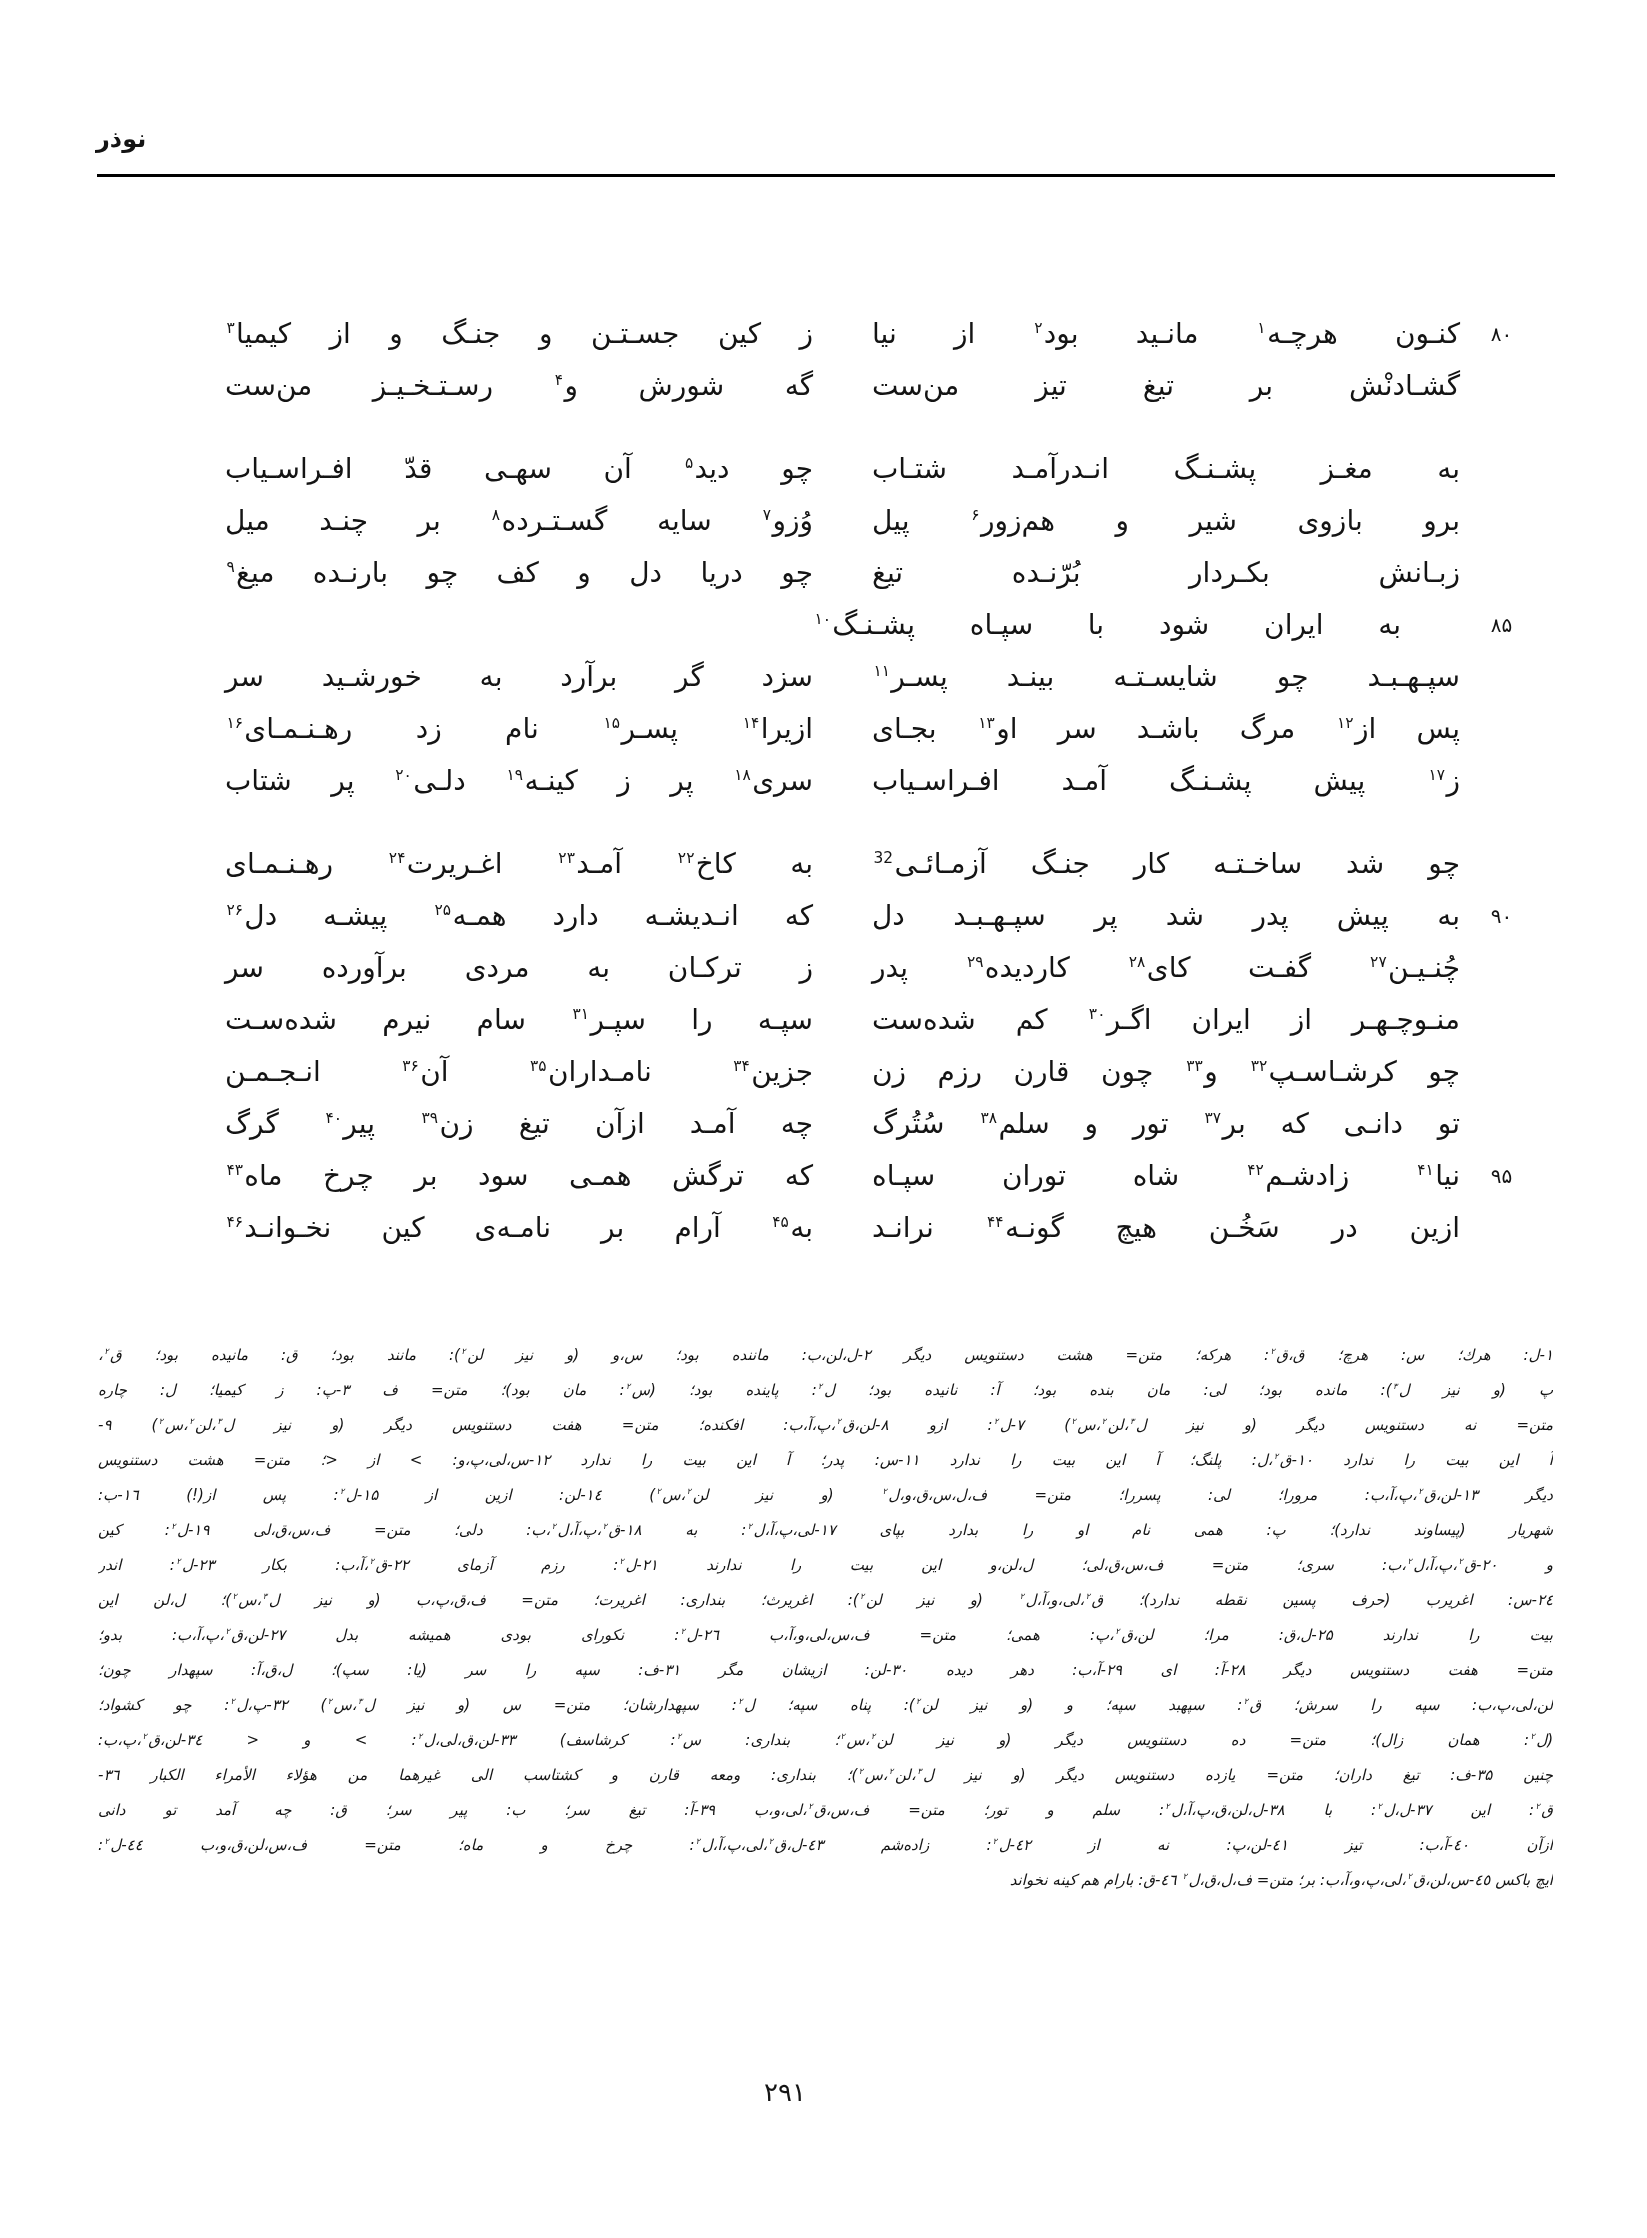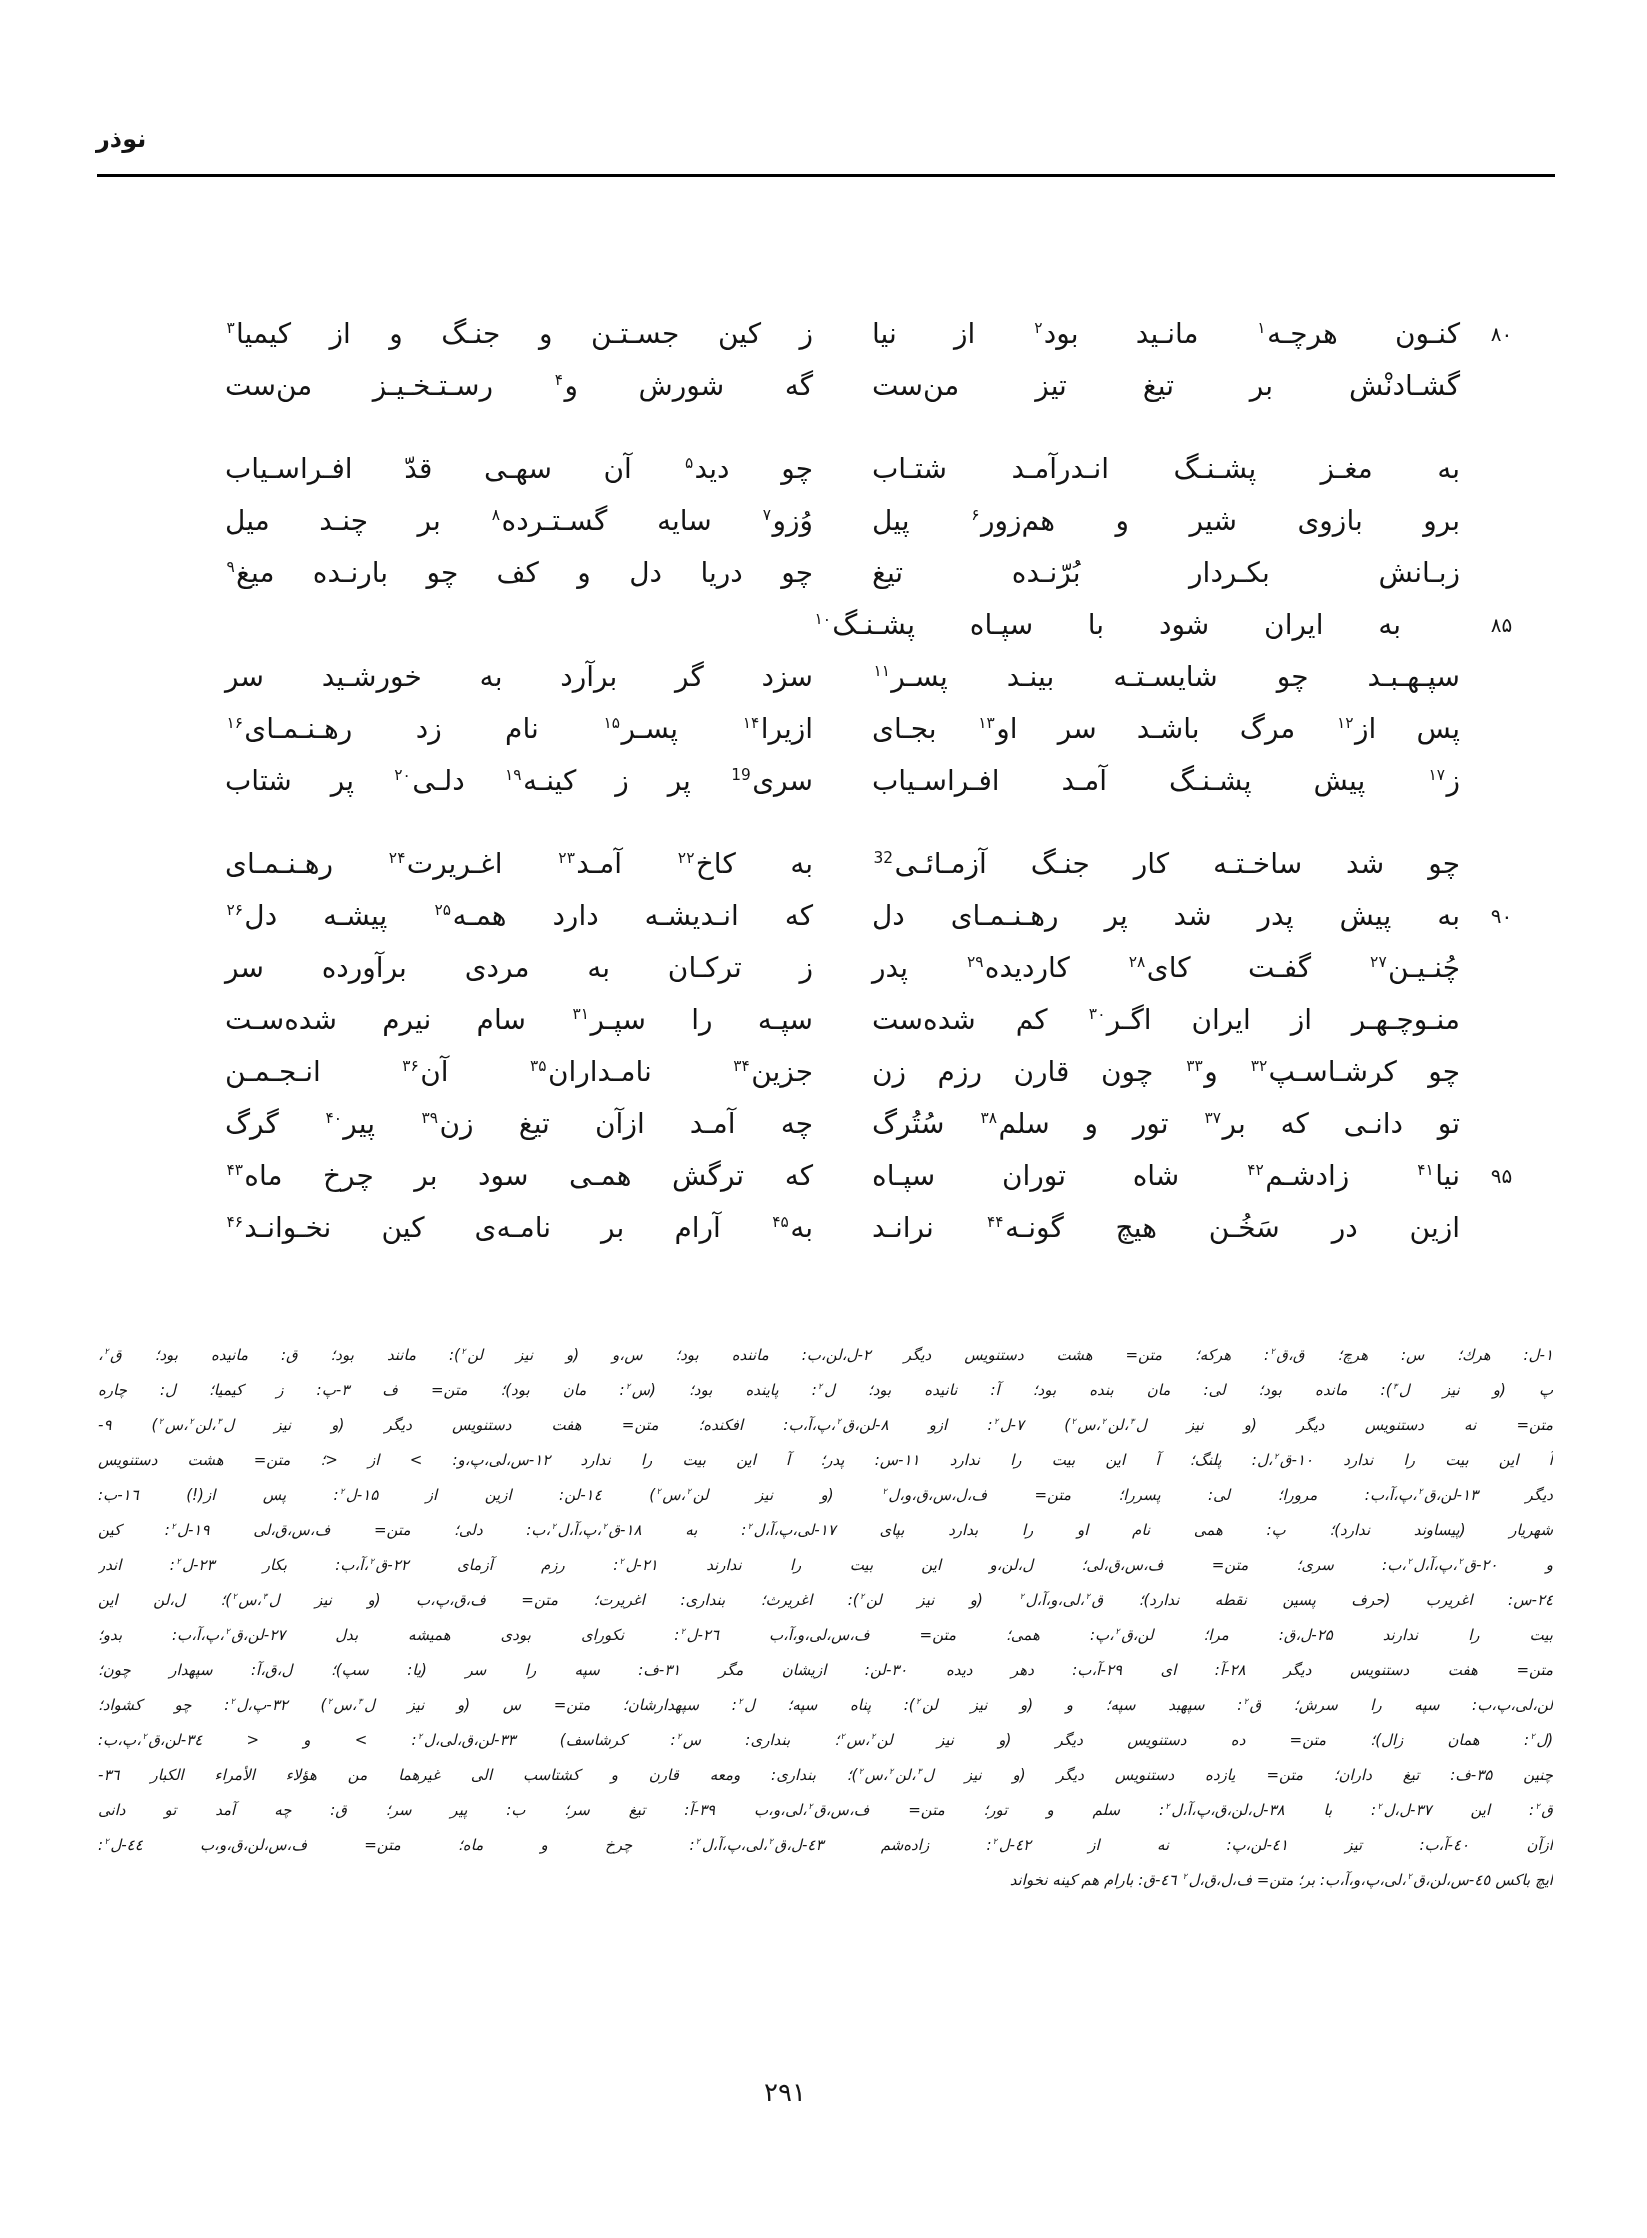--- a/index.html
+++ b/index.html
@@ -105,33 +105,33 @@
         <div class="hemi hemi-left">سزد گر برآرد به خورشـید سر</div>
       </div>
       <div class="couplet">
         <div class="vnum"></div>
         <div class="hemi hemi-right">پس از<sup>۱۲</sup> مرگ باشـد سر او<sup>۱۳</sup> بجـای</div>
         <div class="hemi hemi-left">ازیرا<sup>۱۴</sup> پسـر<sup>۱۵</sup> نام زد رهـنـمـای<sup>۱۶</sup></div>
       </div>
       <div class="couplet">
         <div class="vnum"></div>
         <div class="hemi hemi-right">ز<sup>۱۷</sup> پیش پشـنـگ آمـد افـراسـیاب</div>
-        <div class="hemi hemi-left">سری<sup>19</sup> پر ز کینـه<sup>۱۹</sup> دلـی<sup>۲۰</sup> پر شتاب</div>
+        <div class="hemi hemi-left">سری<sup>۱۸</sup> پر ز کینـه<sup>۱۹</sup> دلـی<sup>۲۰</sup> پر شتاب</div>
       </div>
     </div>
 
     <div class="poem-group">
       <div class="couplet">
         <div class="vnum"></div>
         <div class="hemi hemi-right">چو شد ساخـتـه کار جنـگ آزمـائـی<sup>32</sup></div>
         <div class="hemi hemi-left">به کاخ<sup>۲۲</sup> آمـد<sup>۲۳</sup> اغـریرت<sup>۲۴</sup> رهـنـمـای</div>
       </div>
       <div class="couplet">
         <div class="vnum">۹۰</div>
-        <div class="hemi hemi-right">به پیش پدر شد پر رهـنـمـای دل</div>
+        <div class="hemi hemi-right">به پیش پدر شد پر سپـهـبـد دل</div>
         <div class="hemi hemi-left">که انـدیشـه دارد همـه<sup>۲۵</sup> پیشـه دل<sup>۲۶</sup></div>
       </div>
       <div class="couplet">
         <div class="vnum"></div>
         <div class="hemi hemi-right">چُنـیـن<sup>۲۷</sup> گفـت کای<sup>۲۸</sup> کاردیده<sup>۲۹</sup> پدر</div>
         <div class="hemi hemi-left">ز ترکـان به مردی برآورده سر</div>
       </div>
       <div class="couplet">
         <div class="vnum"></div>
         <div class="hemi hemi-right">منـوچـهـر از ایران اگـر<sup>۳۰</sup> کم شده‌ست</div>

